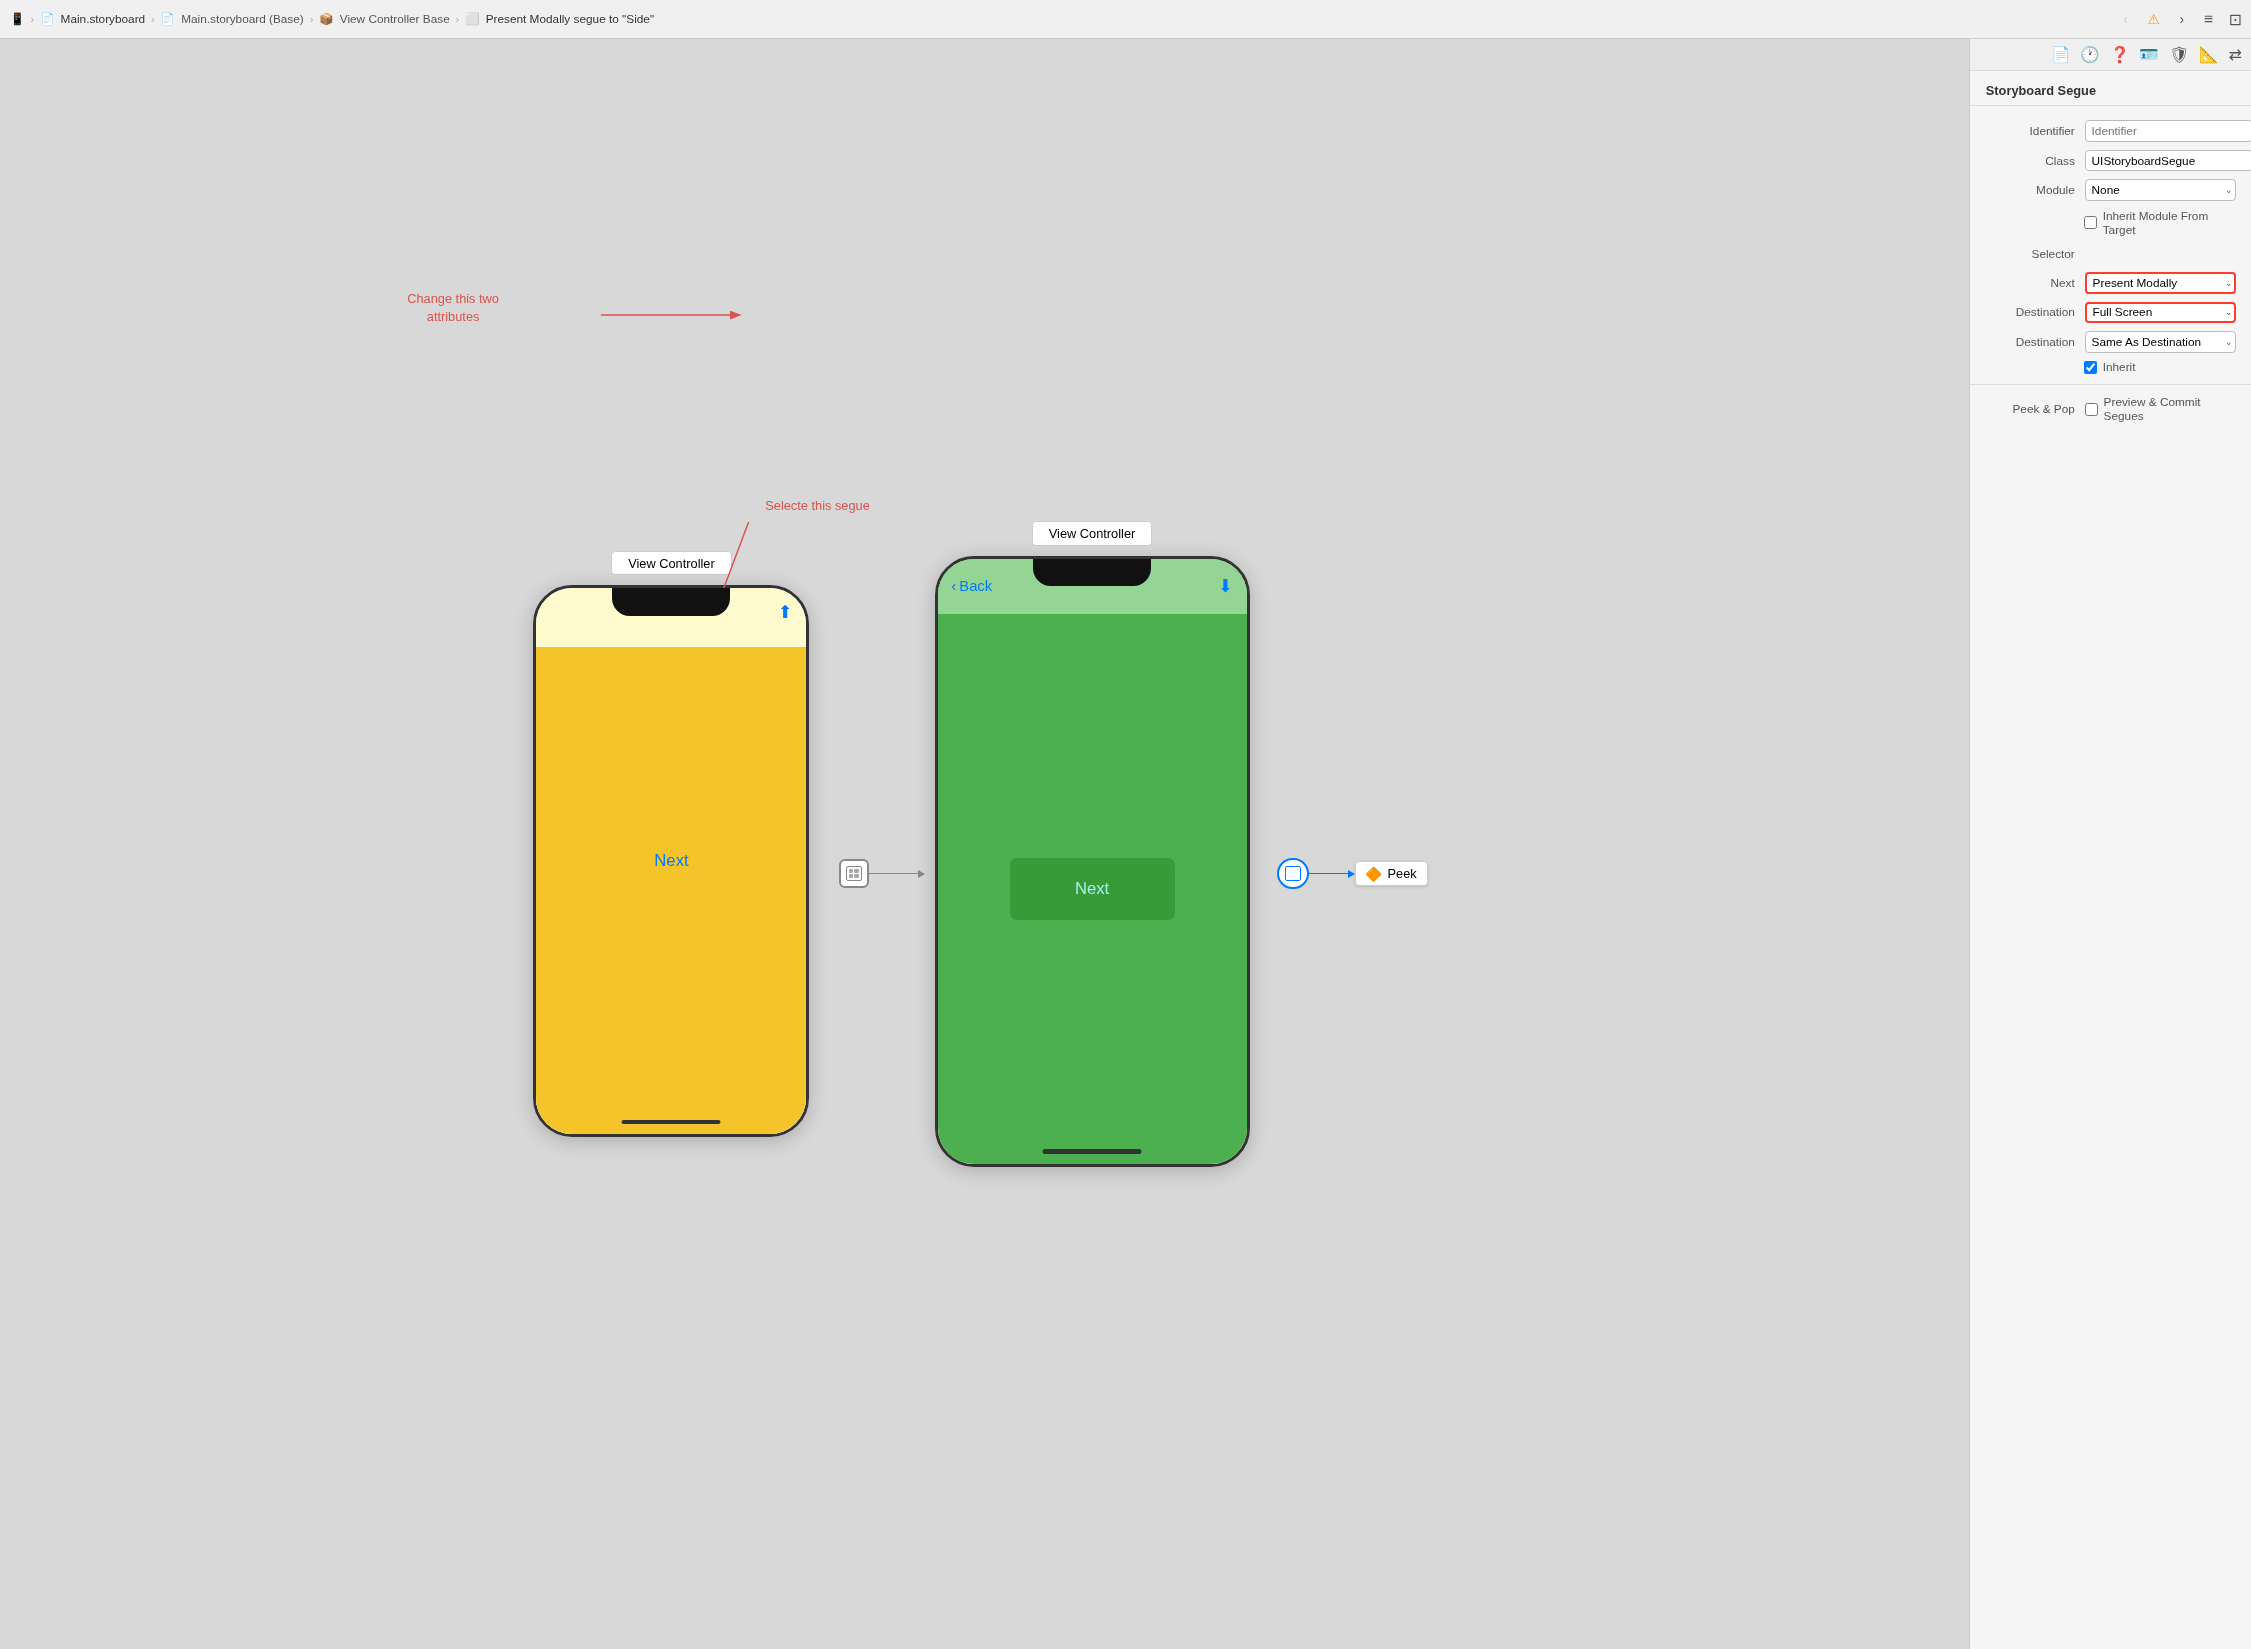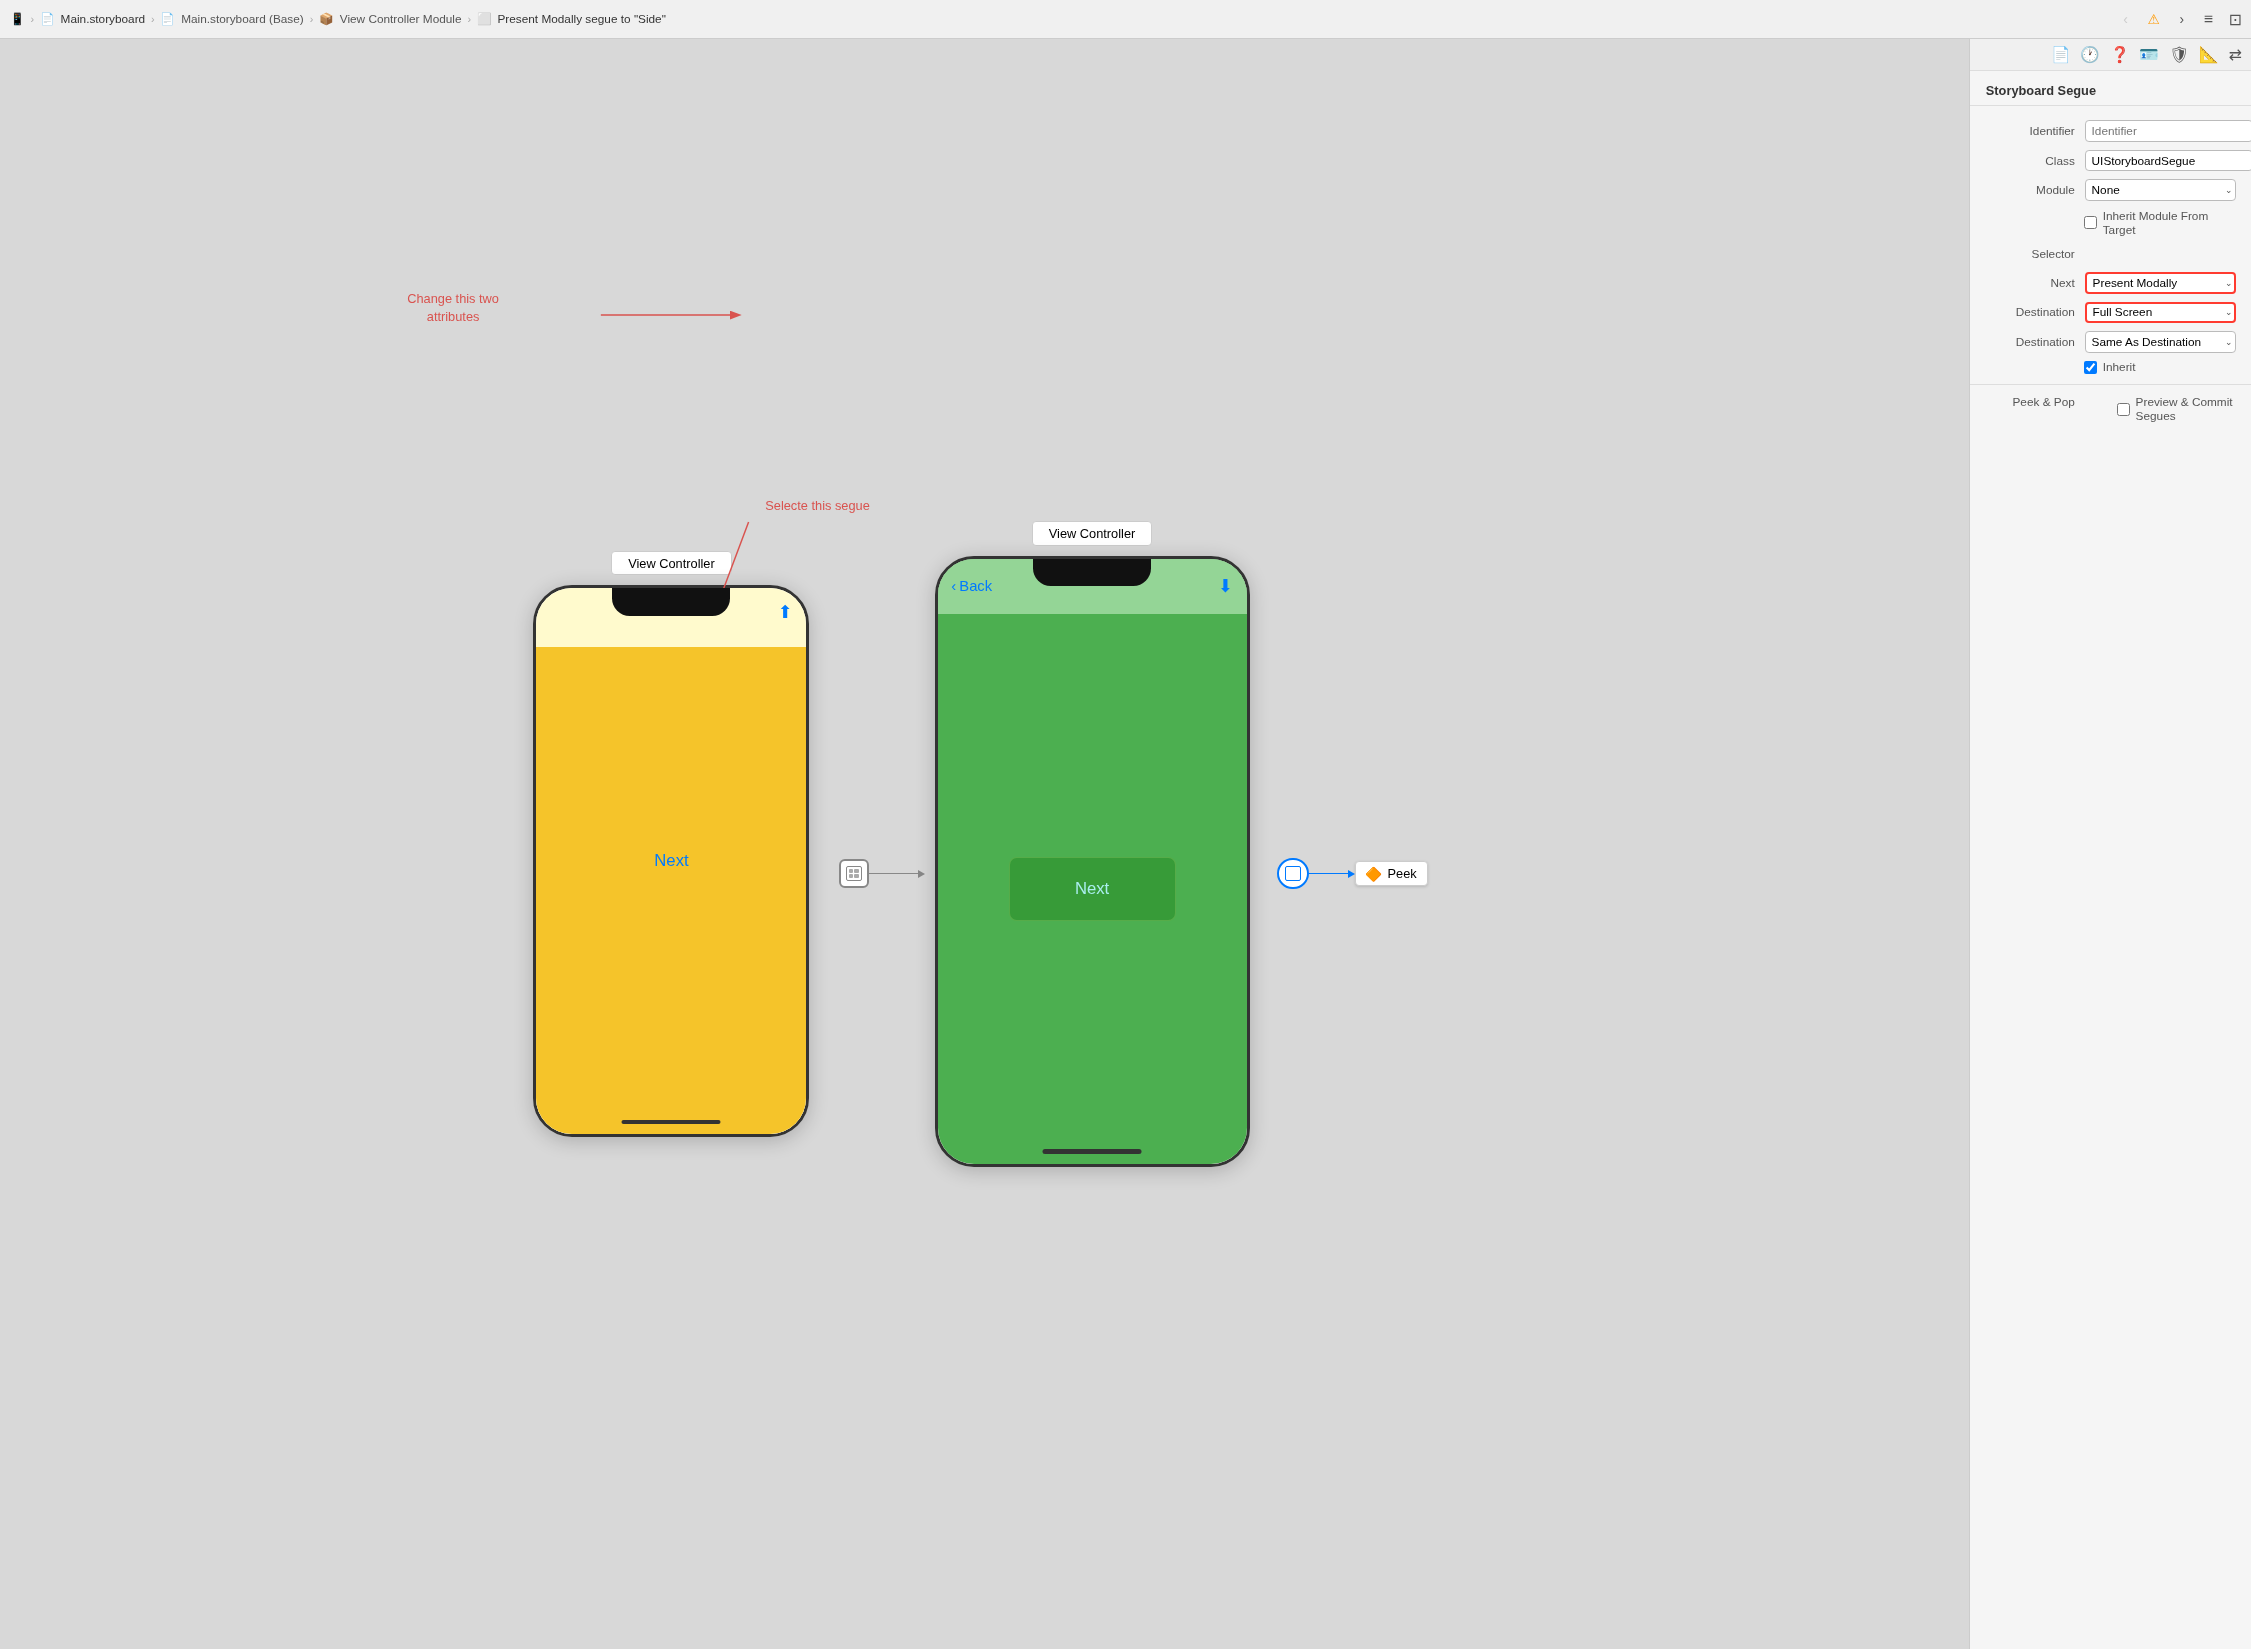--- a/index.html
+++ b/index.html
@@ -190,23 +190,22 @@
       width: 12.8px;
       height: 12.8px;
     }
     .divider {
       height: 1px;
       background: #ddd;
       margin: 5.9px 0;
     }
     .peek-row {
       display: flex;
-      align-items: flex-start;
+      align-items: center;
       padding: 3.9px 15.8px;
-      gap: 32px;
     }
     .peek-label-main {
       width: 89px;
       font-size: 11.8px;
       color: #555;
       text-align: right;
       margin-right: 9.9px;
       flex-shrink: 0;
     }
 
@@ -273,21 +272,21 @@
 <div class="top-bar">
   <span style="font-size:11.8px">📱</span>
   <span class="breadcrumb-sep">›</span>
   <span style="font-size:11.8px">📄</span>
   <span class="breadcrumb-item" style="color:#333; font-weight:400">Main.storyboard</span>
   <span class="breadcrumb-sep">›</span>
   <span style="font-size:11.8px">📄</span>
   <span class="breadcrumb-item">Main.storyboard (Base)</span>
   <span class="breadcrumb-sep">›</span>
   <span style="font-size:11.8px">📦</span>
-  <span class="breadcrumb-item">View Controller Module</span>
+  <span class="breadcrumb-item">View Controller Base</span>
   <span class="breadcrumb-sep">›</span>
   <span style="font-size:11.8px">⬜</span>
   <span class="breadcrumb-item" style="color:#333">Present Modally segue to "Side"</span>
 
   <div class="top-toolbar-icons">
     <button class="nav-btn" disabled="">‹</button>
     <span style="font-size:13.8px;color:#f90">⚠</span>
     <button class="nav-btn">›</button>
     <span style="font-size:15.8px;color:#555;cursor:pointer">≡</span>
     <span style="font-size:15.8px;color:#555;cursor:pointer">⊡</span>

